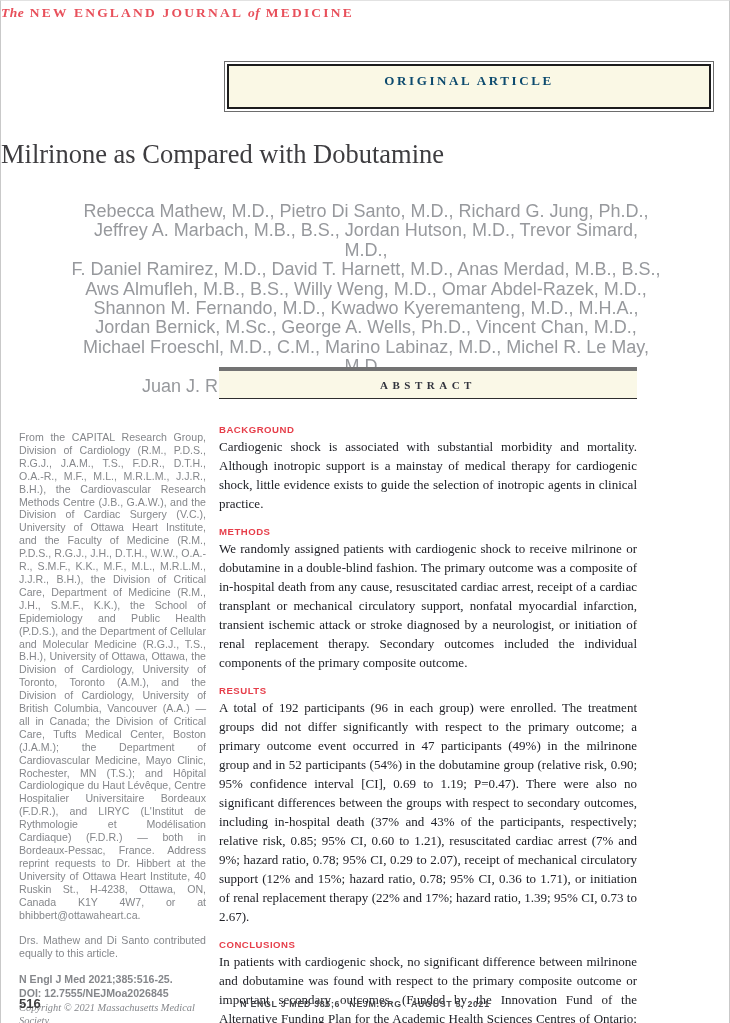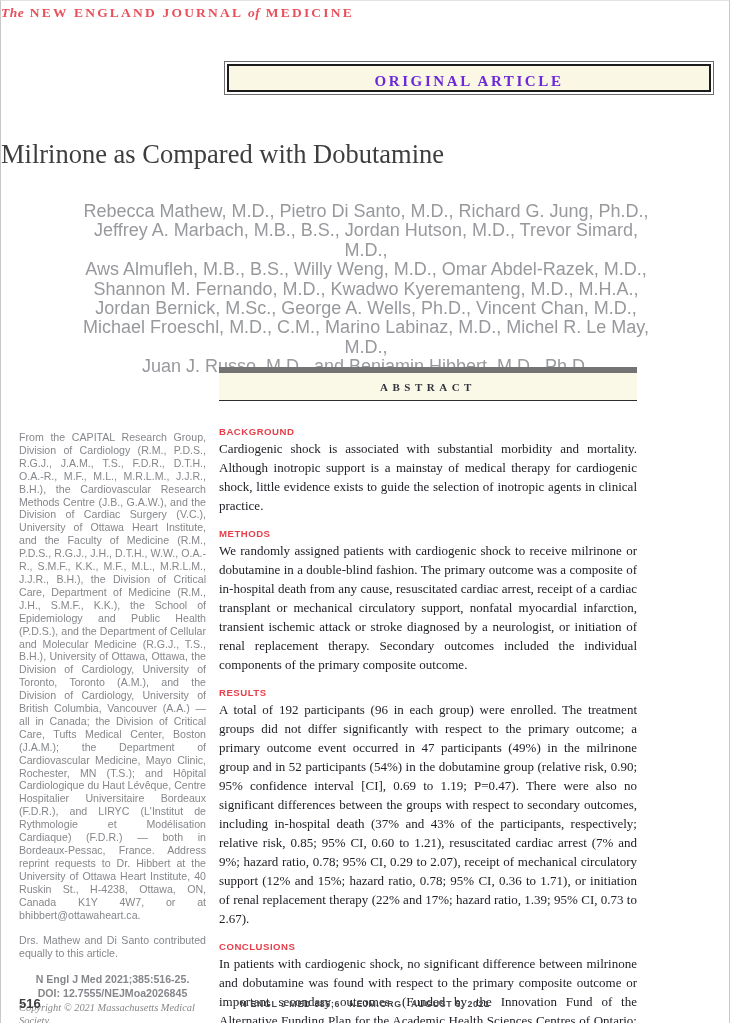--- a/index.html
+++ b/index.html
@@ -27,43 +27,43 @@
     position:absolute;top:60px;left:223px;width:490px;
     border:1px solid #6d6d6d;
     background:#ffffff;
     padding:2px;
     box-sizing:border-box;
   }
   .type-box-inner{
     border:2px solid #1c1c1c;
     background:#faf8e5;
     text-align:center;
-    padding:7px 0 0 0;
-    color:#6d28d9;
-    font-size:15px;font-weight:bold;letter-spacing:2.6px;
+    padding:7px 0 18px 0;
+    color:#0c4a6e;
+    font-size:13px;font-weight:bold;letter-spacing:2.6px;
   }
   
   .article-title{
     position:absolute;top:118px;left:0;width:100%;
     text-align:left;color:#3e3d40;
     font-size:26.5px;line-height:35px;font-weight:normal;
   }
   .authors{
     position:absolute;top:201px;left:70px;width:590px;
     text-align:center;
     font-family:"Liberation Sans", sans-serif;
     color:#97999d;
     font-size:18px;line-height:19.4px;
   }
   
   .abstract{
     position:absolute;top:366px;left:218px;width:418px;
   }
   .abstract-band{
-    border-top:6px solid #737373;
+    border-top:4px solid #737373;
     border-bottom:1.5px solid #2e2e2e;
     background:#faf8e7;
     text-align:center;
     padding:8px 0 7px 0;
     color:#32343e;
     font-size:11px;font-weight:bold;letter-spacing:4.5px;
   }
   .sec-label{
     font-family:"Liberation Sans", sans-serif;
     color:#e63e4a;
@@ -79,21 +79,21 @@
   }
   
   .sidebar{
     position:absolute;top:430px;left:18px;width:187px;
     font-family:"Liberation Sans", sans-serif;
     color:#85878b;
     font-size:10.6px;line-height:12.9px;
     text-align:justify;
   }
   .sidebar p{margin:0 0 13px 0;}
-  .sidebar .cite{margin:0 0 1px 0;font-weight:bold;text-align:center;}
+  .sidebar .cite{margin:0 0 1px 0;font-weight:bold;text-align:left;}
   .sidebar .copyright{font-style:italic;font-weight:normal;text-align:left;margin-top:2px;font-family:"Liberation Serif",serif;font-size:10.4px;}
   
   .footer-page-num{
     position:absolute;left:18px;top:995px;
     color:#3c3c3e;font-size:13px;font-weight:bold;
     font-family:"Liberation Sans", sans-serif;
   }
   .footer-center{
     position:absolute;top:998px;left:0;width:100%;
     text-align:center;
@@ -118,20 +118,21 @@
     <div class="type-box-inner">ORIGINAL ARTICLE</div>
   </div>
 
   <h1 class="article-title">
     <span>Milrinone as Compared with Dobutamine</span><br>
   </h1>
 
   <div class="authors">
     <div>Rebecca Mathew, M.D., Pietro Di Santo, M.D., Richard G. Jung, Ph.D.,</div>
     <div>Jeffrey A. Marbach, M.B., B.S., Jordan Hutson, M.D., Trevor Simard, M.D.,</div>
+    <div>F. Daniel Ramirez, M.D., David T. Harnett, M.D., Anas Merdad, M.B., B.S.,</div>
     <div>Aws Almufleh, M.B., B.S., Willy Weng, M.D., Omar Abdel-Razek, M.D.,</div>
     <div>Shannon M. Fernando, M.D., Kwadwo Kyeremanteng, M.D., M.H.A.,</div>
     <div>Jordan Bernick, M.Sc., George A. Wells, Ph.D., Vincent Chan, M.D.,</div>
     <div>Michael Froeschl, M.D., C.M., Marino Labinaz, M.D., Michel R. Le May, M.D.,</div>
     <div>Juan J. Russo, M.D., and Benjamin Hibbert, M.D., Ph.D.</div>
   </div>
 
   <div class="sidebar">
     <p>From the CAPITAL Research Group, Division of Cardiology (R.M., P.D.S., R.G.J., J.A.M., T.S., F.D.R., D.T.H., O.A.-R., M.F., M.L., M.R.L.M., J.J.R., B.H.), the Cardiovascular Research Methods Centre (J.B., G.A.W.), and the Division of Cardiac Surgery (V.C.), University of Ottawa Heart Institute, and the Faculty of Medicine (R.M., P.D.S., R.G.J., J.H., D.T.H., W.W., O.A.-R., S.M.F., K.K., M.F., M.L., M.R.L.M., J.J.R., B.H.), the Division of Critical Care, Department of Medicine (R.M., J.H., S.M.F., K.K.), the School of Epidemiology and Public Health (P.D.S.), and the Department of Cellular and Molecular Medicine (R.G.J., T.S., B.H.), University of Ottawa, Ottawa, the Division of Cardiology, University of Toronto, Toronto (A.M.), and the Division of Cardiology, University of British Columbia, Vancouver (A.A.) — all in Canada; the Division of Critical Care, Tufts Medical Center, Boston (J.A.M.); the Department of Cardiovascular Medicine, Mayo Clinic, Rochester, MN (T.S.); and Hôpital Cardiologique du Haut Lévêque, Centre Hospitalier Universitaire Bordeaux (F.D.R.), and LIRYC (L'Institut de Rythmologie et Modélisation Cardiaque) (F.D.R.) — both in Bordeaux-Pessac, France. Address reprint requests to Dr. Hibbert at the University of Ottawa Heart Institute, 40 Ruskin St., H-4238, Ottawa, ON, Canada K1Y 4W7, or at bhibbert@ottawaheart.ca.</p>
     <p>Drs. Mathew and Di Santo contributed equally to this article.</p>

